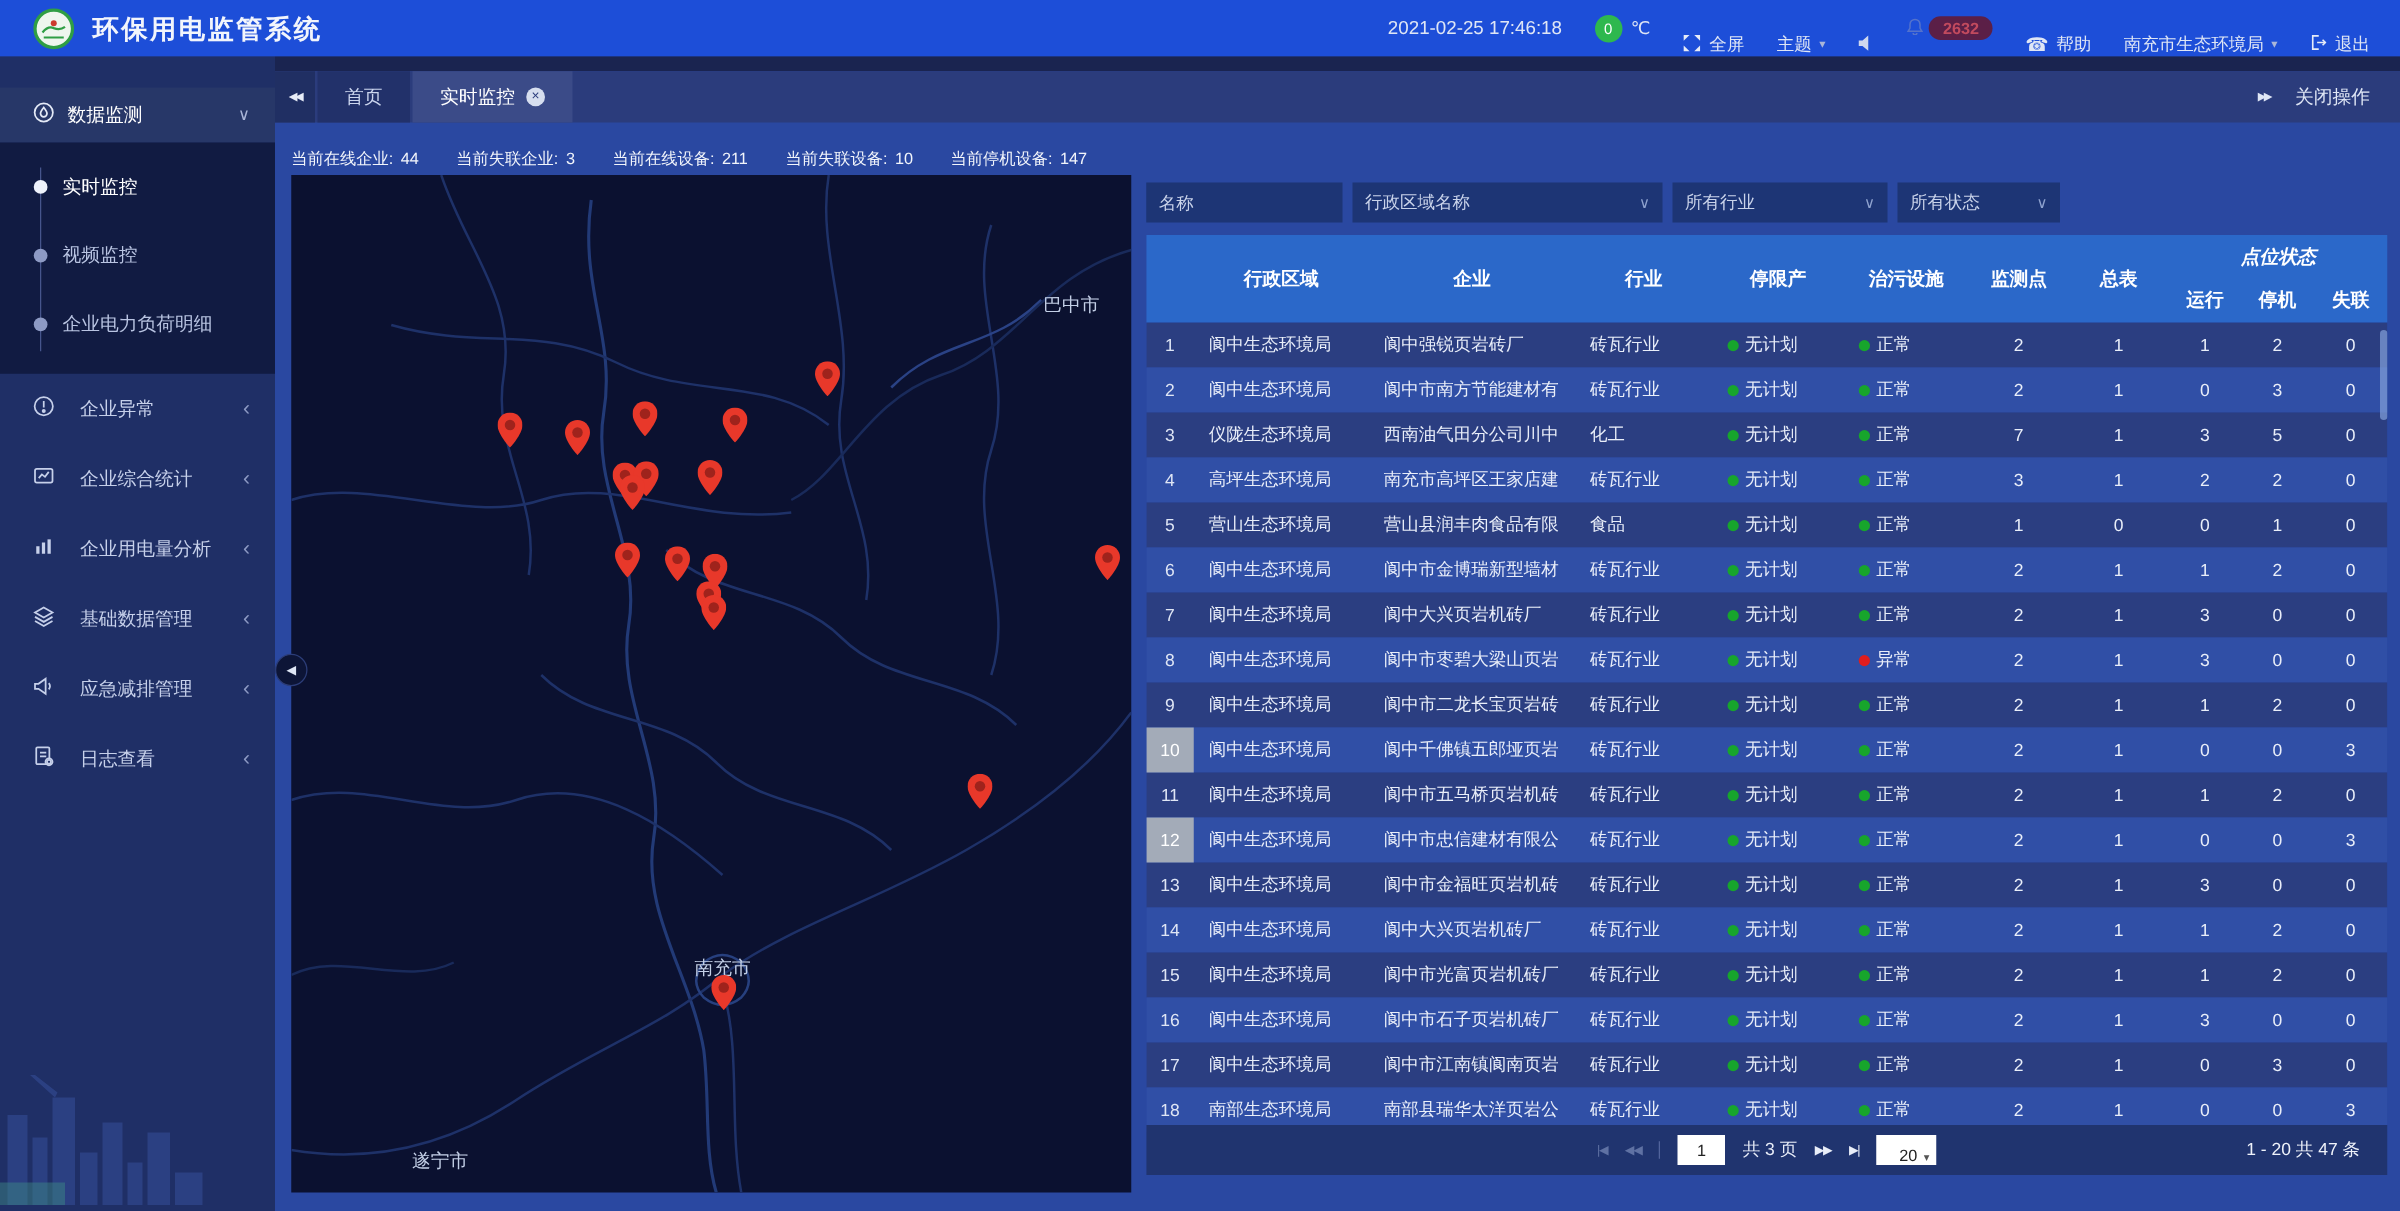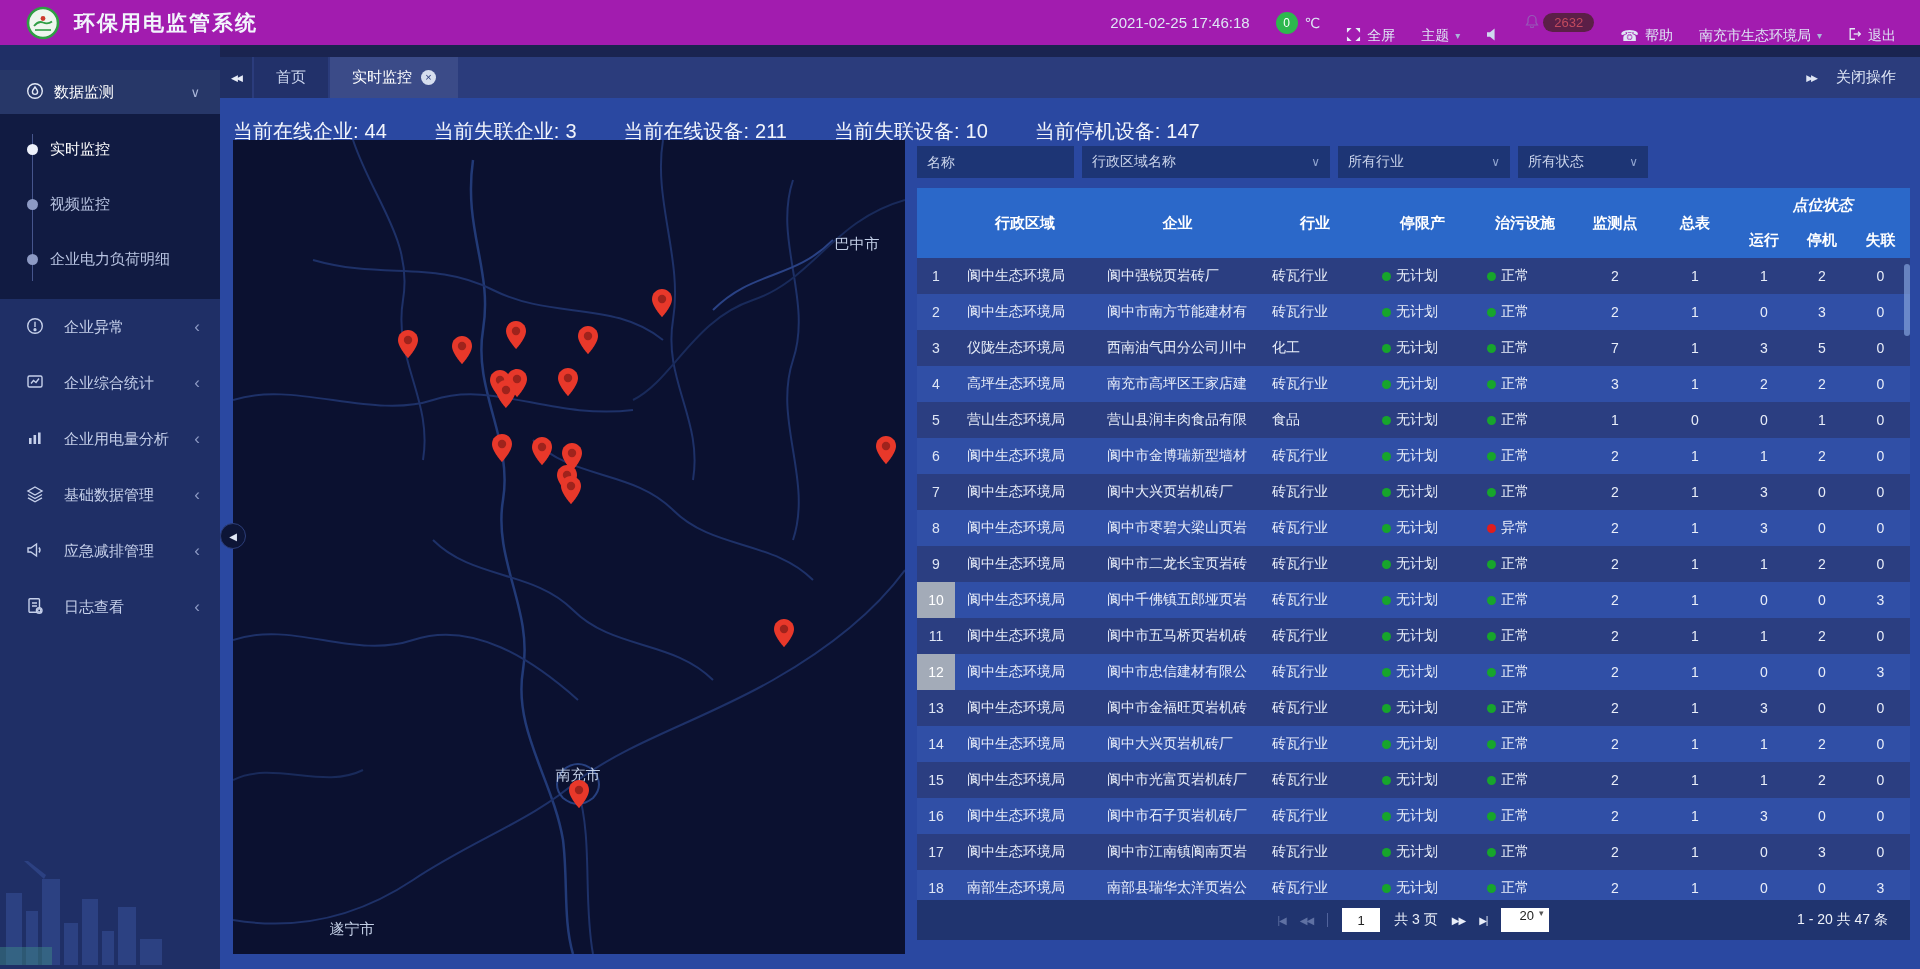--- a/index.html
+++ b/index.html
@@ -2,34 +2,34 @@
 <html><head>
 <meta charset="utf-8">
 <style>
   * { box-sizing: border-box; margin: 0; padding: 0; }
   body {
     width: 1920px; height: 969px; position: relative; overflow: hidden;
     background: #2a48a1; color: #fff;
     font-family: "Liberation Sans", "DejaVu Sans", sans-serif;
   }
   
-  .header { position: absolute; top:0; left:0; width:100%; height:45px; background:#a21caf;
+  .header { position: absolute; top:0; left:0; width:100%; height:45px; background:#1d4ed8;
     display:flex; align-items:center; z-index:10; }
   .logo { margin-left:26px; display:flex; }
   .app-title { font-size:21px; font-weight:bold; margin-left:14px; letter-spacing:2px; color:#f2f5fc; }
   .header-right { margin-left:auto; display:flex; align-items:center; gap:26px; margin-right:24px;
     font-size:14px; color:#dfe6f5; }
   .datetime { font-size:15px; }
   .temp { display:flex; align-items:center; gap:7px; }
   .temp-badge { width:22px; height:22px; border-radius:50%; background:#2eb84e; display:flex;
     align-items:center; justify-content:center; font-size:12px; color:#fff; }
   .hbtn { display:flex; align-items:center; gap:6px; cursor:pointer; white-space:nowrap;margin-top:26px; }
   .caret { font-size:10px; color:#aab6d8; }
   .bell-wrap { display:flex; align-items:center; gap:4px; }
-  .badge-pill { background:#5b1f47; color:#c24a5e; border-radius:10px; padding:2px 11px; font-size:13px; }
+  .badge-pill { background:#5b1f47; color:#c24a5e; border-radius:10px; padding:2px 11px; font-size:13px;font-weight:bold; }
   
   .sidebar { position:absolute; top:45px; left:0; width:220px; bottom:0; background:#1f2f66;
     overflow:hidden; padding-top:25px; z-index:5; }
   .side-parent { height:44px; display:flex; align-items:center; padding:0 20px 0 26px;
     background:#273768; color:#fff; font-size:15px; cursor:pointer; }
   .side-parent .lbl { margin-left:10px; }
   .side-parent .chev { margin-left:auto; color:#aab6d8; font-size:13px; }
   .submenu { background:#111b42; position:relative; padding:8px 0 12px; }
   .submenu .vline { position:absolute; left:32px; top:20px; bottom:18px; width:1px; background:#46558c; }
   .sub-item { position:relative; height:55px; display:flex; align-items:center; padding-left:50px;
@@ -50,21 +50,21 @@
   .tab-back { width:32px; background:#202f63; display:flex; align-items:center; justify-content:center;
     color:#e8edf8; cursor:pointer; font-size:9px; letter-spacing:-2px; }
   .tab { display:flex; align-items:center; padding:0 22px; background:#22316a; margin-left:2px; cursor:pointer; }
   .tab.active { background:#3b4b88; color:#fff; }
   .tab-close { margin-left:9px; width:15px; height:15px; border-radius:50%; background:#d6deef;
     color:#2b3c7c; font-size:11px; line-height:14px; text-align:center; cursor:pointer; }
   .tab-row-right { margin-left:auto; display:flex; align-items:center; gap:20px; padding-right:24px; color:#dfe6f5; }
   .dbl-arrow { font-size:9px; letter-spacing:-2px; cursor:pointer; }
   
   .main { position:absolute; top:98px; left:220px; right:0; bottom:0; background:#2a48a1; }
-  .stats { position:absolute; top:20px; left:13px; display:flex; gap:47px; font-size:20px; color:#f2f5fb; }
+  .stats { position:absolute; top:20px; left:13px; display:flex; gap:30px; font-size:13px; color:#f2f5fb; }
   .stat { white-space:nowrap; }
   .stat .v { margin-left:6px; }
   
   .map { position:absolute; left:13px; top:42px; width:672px; height:814px; background:#0b1130; overflow:hidden; }
   .map svg.roads { position:absolute; left:0; top:0; }
   .city { position:absolute; color:#c3cfe6; font-size:15px; transform:translate(-50%,-50%); white-space:nowrap; }
   .pin { position:absolute; width:20px; height:28px; cursor:pointer; }
   .collapse-btn { position:absolute; left:0; top:425px; width:26px; height:26px; border-radius:50%;
     background:#0d1537; border:1px solid #2c3d78; display:flex; align-items:center; justify-content:center;
     color:#dfe6f5; font-size:10px; cursor:pointer; z-index:3; }
@@ -100,21 +100,21 @@
     border-radius:3px; opacity:.75; cursor:pointer; }
   
   .pager { position:absolute; left:0; right:0; top:712px; height:40px; background:#20346f; z-index:2;
     display:flex; align-items:center; justify-content:center; }
   .pager-controls { display:flex; align-items:center; gap:14px; color:#e8edf8; font-size:14px; }
   .pg-ico { font-size:10px; letter-spacing:-1px; cursor:pointer; }
   .pg-ico.disabled { color:#5f71a3; cursor:default; }
   .pg-sep { width:1px; height:14px; background:#51639c; }
   .pg-input { width:38px; height:24px; background:#fff; color:#222; border:none; text-align:center;
     font-size:13px; font-family:inherit; }
-  .pg-size { width:48px; height:24px; background:#fff; color:#222; display:flex; align-items:flex-start;
+  .pg-size { width:48px; height:24px; background:#fff; color:#222; display:flex; align-items:flex-end;
     justify-content:center; gap:5px; font-size:13px; cursor:pointer;padding-left:12px; }
   .pg-size .caret { color:#555; font-size:9px; }
   .pg-range { position:absolute; right:22px; color:#eef2fa; font-size:14px; }
 </style>
 </head>
 <body>
 
 <div class="header">
   <span class="logo">
     <svg width="34" height="34" viewBox="0 0 34 34">

